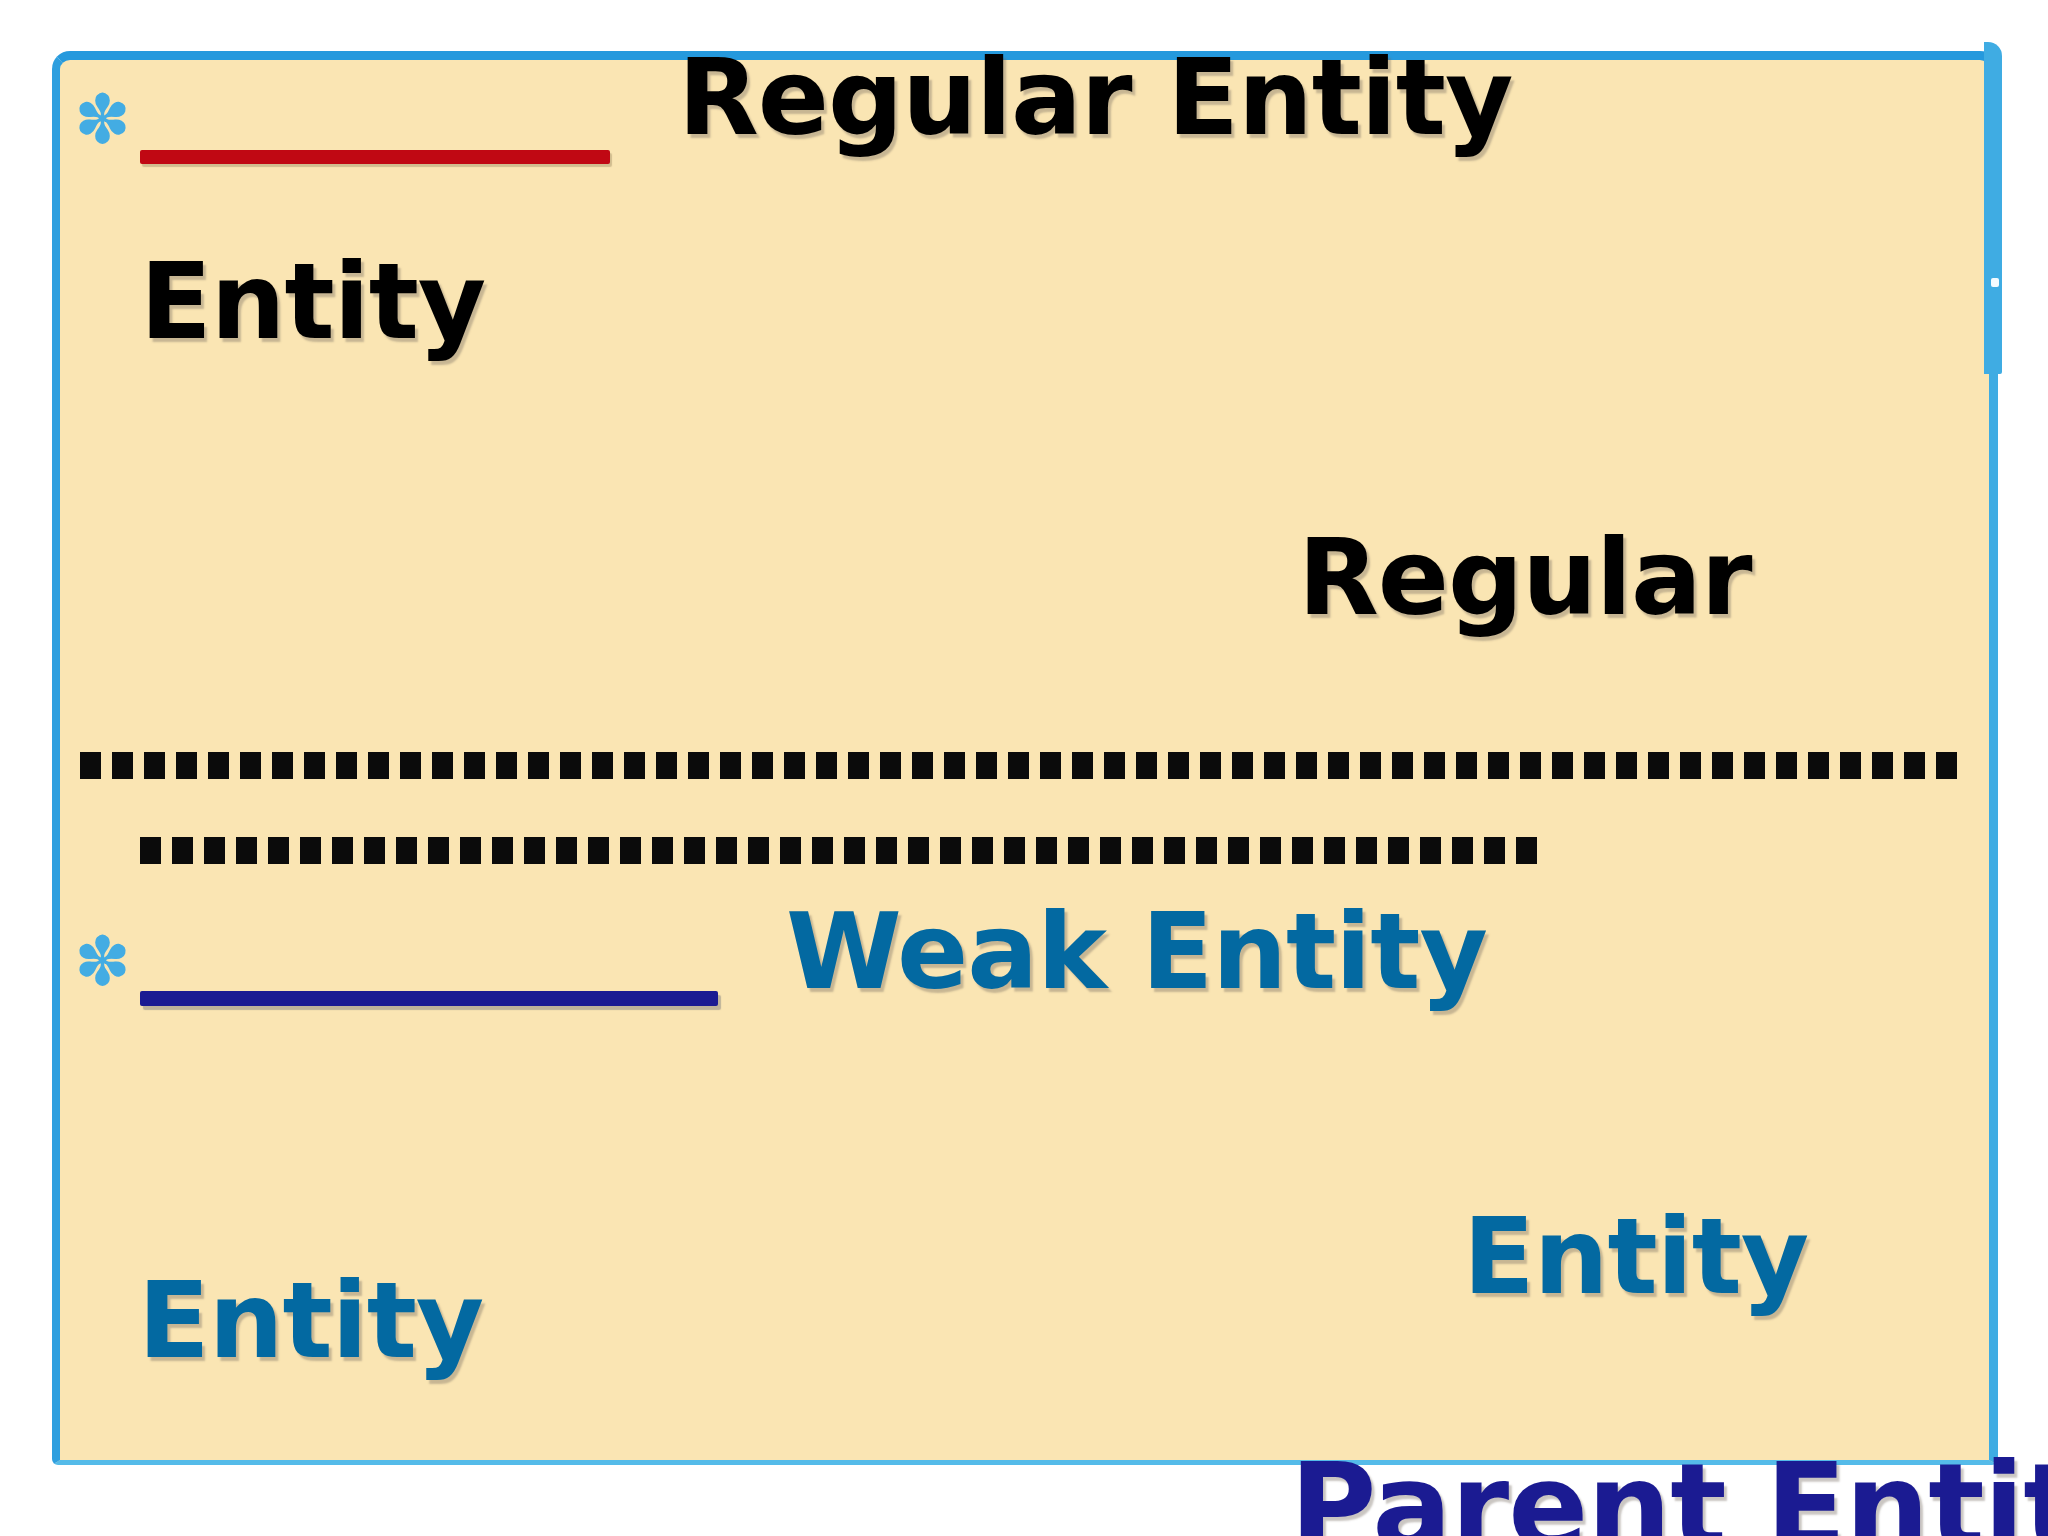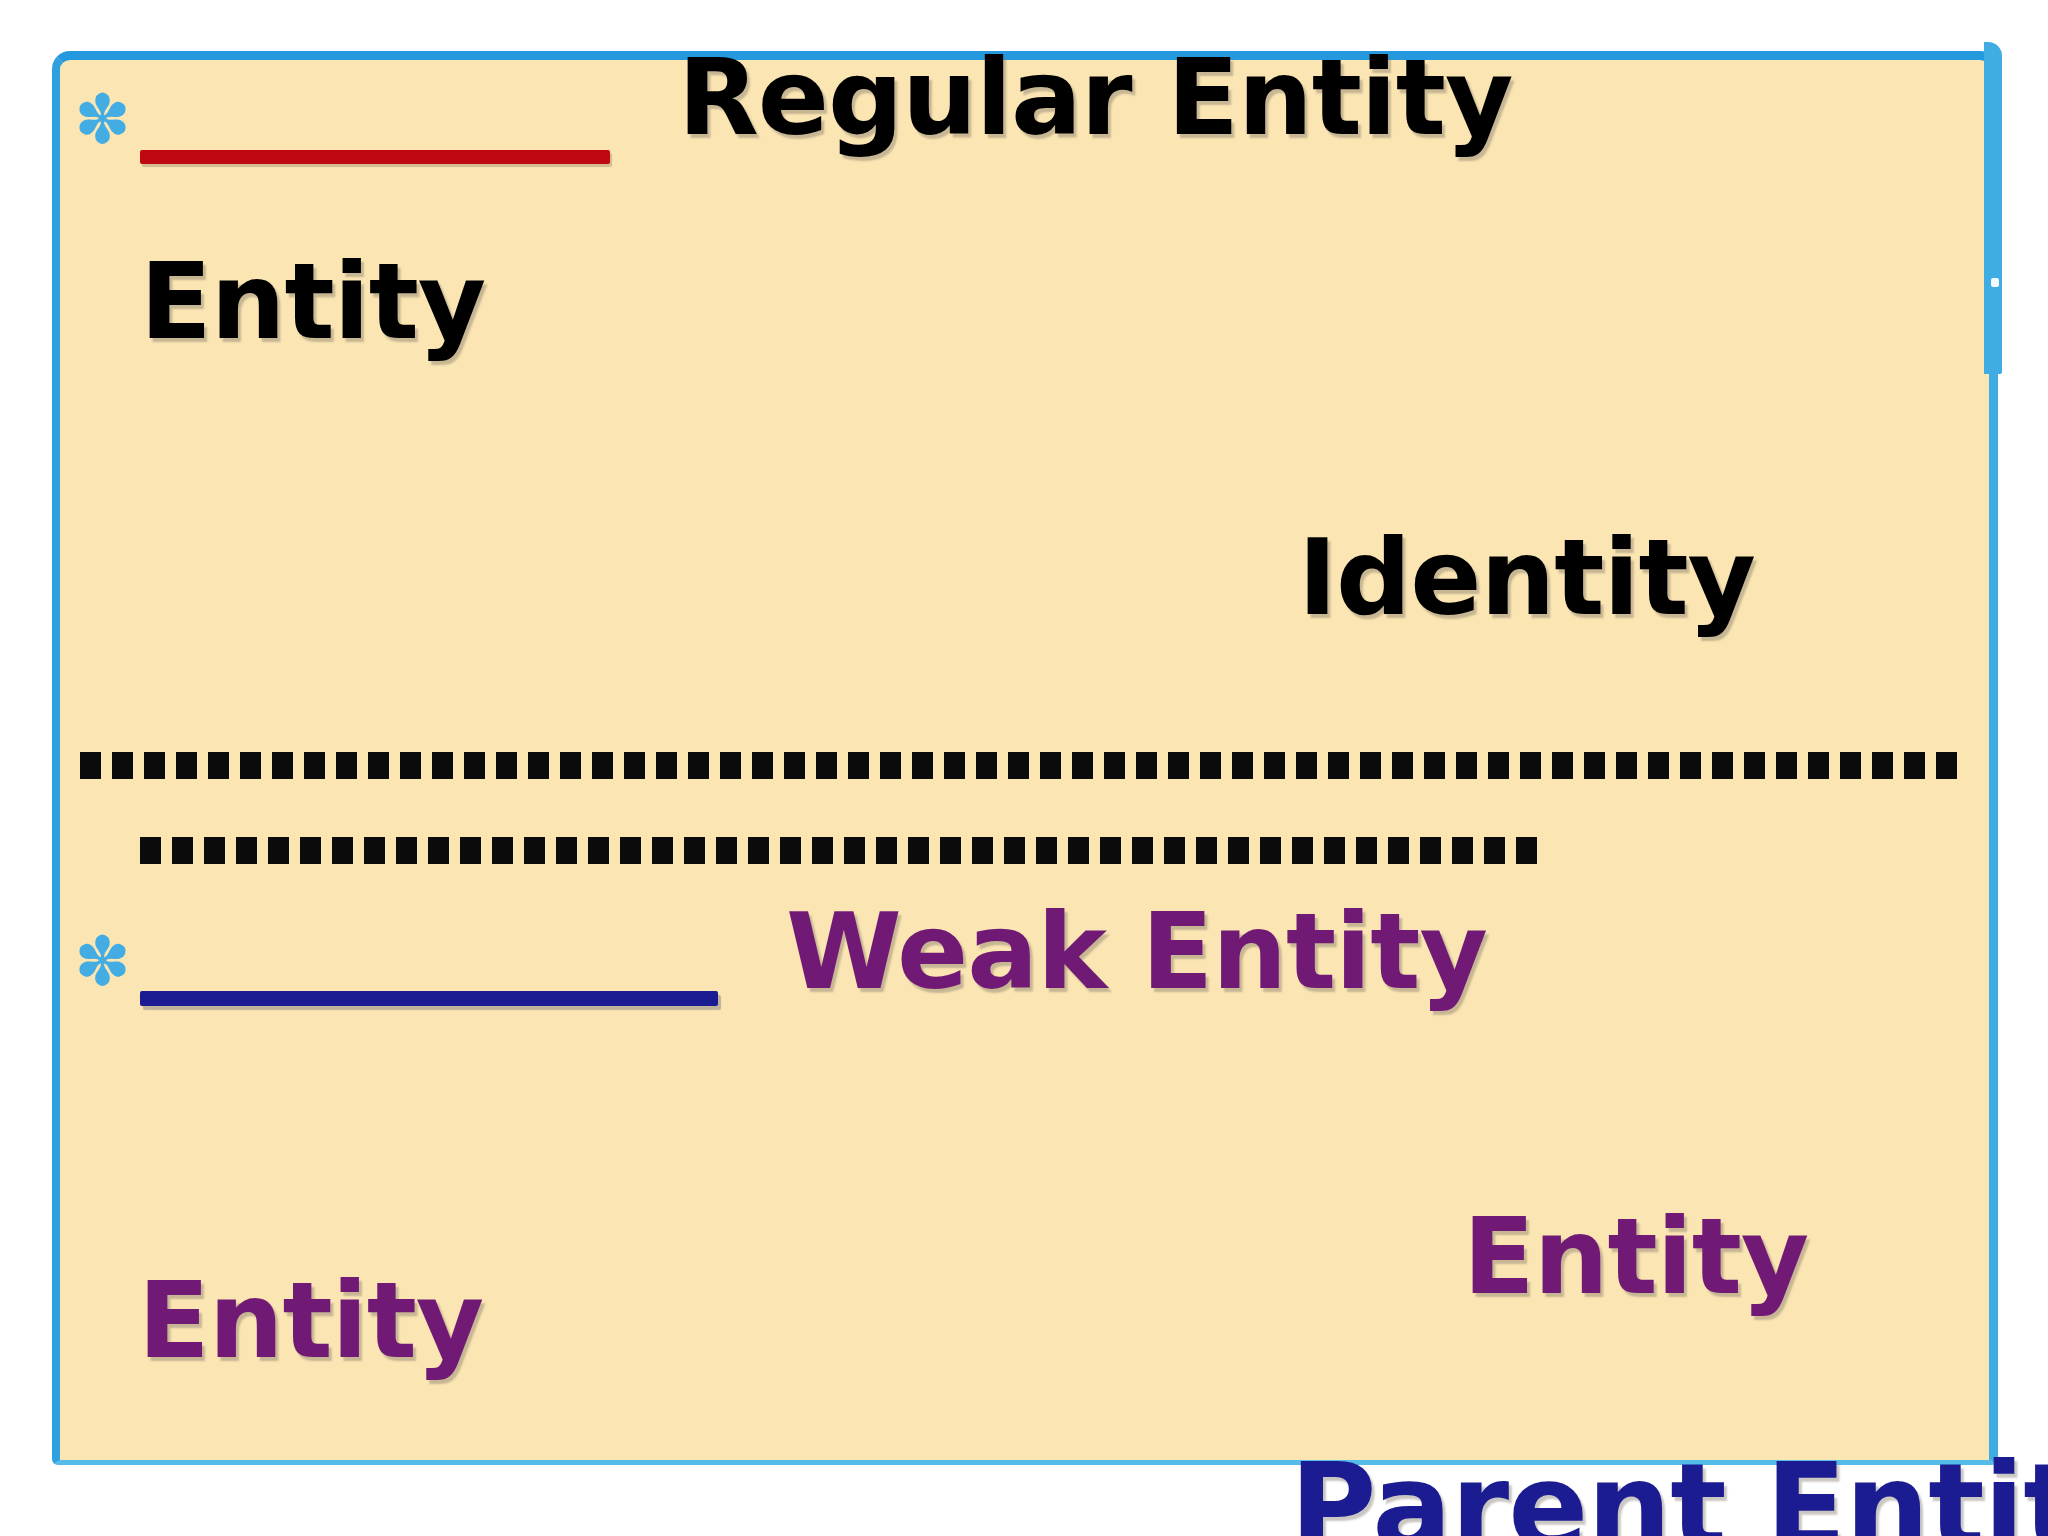--- a/index.html
+++ b/index.html
@@ -46,21 +46,21 @@
   .t {
     position: absolute;
     font-weight: bold;
     font-size: 105px;
     line-height: 1;
     white-space: nowrap;
     letter-spacing: -1px;
     text-shadow: 3px 4px 2px rgba(115,105,95,0.38);
   }
   .red  { color: #000000; }
-  .navy { color: #701a75; }
+  .navy { color: #0369a1; }
 
   .star {
     position: absolute;
     font-size: 68px;
     line-height: 1;
     color: #43ACE3;
     font-weight: bold;
     text-shadow: none;
   }
 
@@ -120,21 +120,21 @@
   <div class="slide"></div>
   <div class="edge-band"></div>
   <div class="edge-notch"></div>
 
   <span class="star star1">✽</span>
   <div class="blank red-bar"></div>
   <div class="t red regular-entity">Regular Entity</div>
 
   <div class="t red entity-red">Entity</div>
 
-  <div class="t red identity">Identity</div>
+  <div class="t red identity">Regular</div>
 
   <div class="dashline dash1"></div>
   <div class="dashline dash2"></div>
 
   <span class="star star2">✽</span>
   <div class="blank navy-bar"></div>
   <div class="t navy weak-entity">Weak Entity</div>
 
   <div class="t navy parent">Entity</div>
   <div class="t navy entity-blue">Entity</div>

